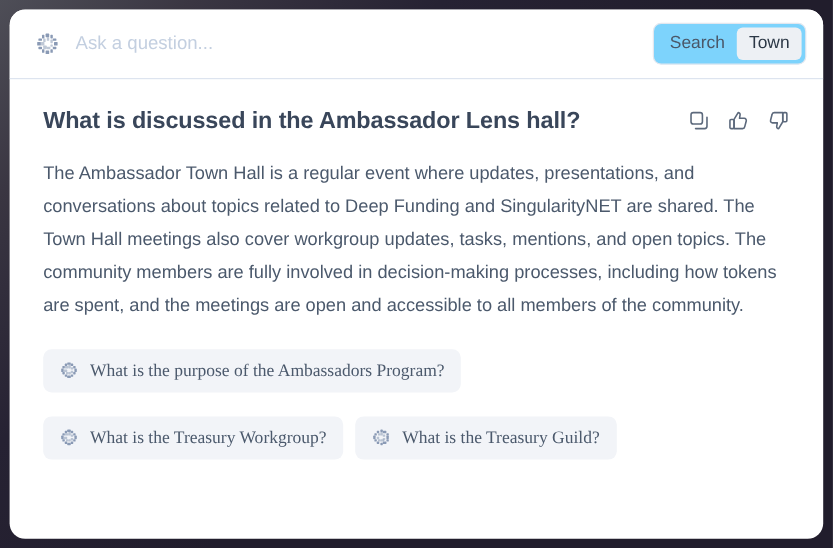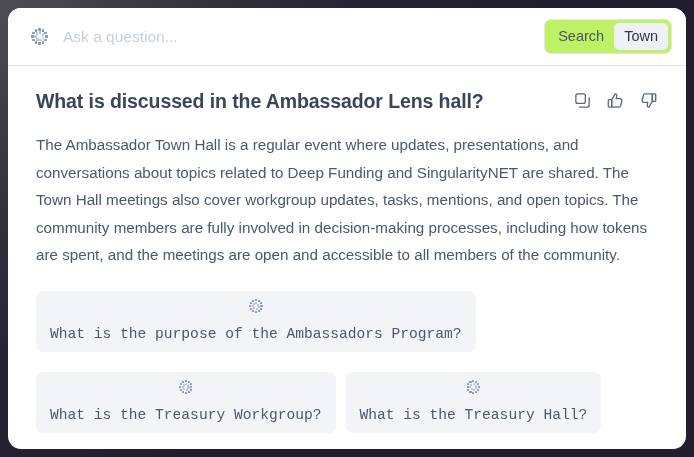--- a/index.html
+++ b/index.html
@@ -76,21 +76,21 @@
     background: transparent;
   }
   #search-input::placeholder { color: #c3cfe0; }
 
   #mode-toggle {
     display: flex;
     align-items: center;
     border: 1px solid #e2e7ef;
     border-radius: 7px;
     padding: 3px;
-    background: #bef264;
+    background: #7dd3fc;
     flex: 0 0 auto;
   }
   .mode-btn {
     font-family: "Liberation Sans", sans-serif;
     font-size: 14.5px;
     color: #4a5768;
     background: transparent;
     border: none;
     border-radius: 5px;
     padding: 4px 10px;
@@ -158,26 +158,25 @@
     gap: 10px;
   }
   .chip {
     display: inline-flex;
     align-items: center;
     gap: 10px;
     background: #f2f4f8;
     border: none;
     border-radius: 7px;
     padding: 8px 14px;
-    font-family: Liberation Mono, monospace;
+    font-family: Liberation Serif, serif;
     font-size: 14.6px;
     color: #4b596c;
     cursor: pointer;
     line-height: 20px;
-    flex-direction: column;
   }
 
   
   #answer-footer {
     flex: 0 0 45px;
     height: 45px;
     border-top: 1px solid #e8ebef;
     display: flex;
     align-items: center;
     padding: 0 28px;
@@ -326,19 +325,19 @@
             <span style="left: 9.3px; top: 1.51366px; opacity: 1;"></span>
             <span style="left: 11.3863px; top: 3.6px; opacity: 1;"></span>
             <span style="left: 9.21318px; top: 7.61825px; opacity: 0.55;"></span>
             <span style="left: 7.25944px; top: 9.33874px; opacity: 0.55;"></span>
             <span style="left: 4.69617px; top: 8.88394px; opacity: 0.55;"></span>
             <span style="left: 3.45357px; top: 6.59634px; opacity: 0.55;"></span>
             <span style="left: 4.46734px; top: 4.19854px; opacity: 0.55;"></span>
             <span style="left: 6.9741px; top: 3.49613px; opacity: 0.55;"></span>
             <span style="left: 9.08619px; top: 5.01805px; opacity: 0.55;"></span>
           </span>
-        <span>What is the Treasury Hall?</span>
+        <span>What is the Treasury Guild?</span>
       </button>
     </div>
   </div>
 
 
 </div>
 
 </body></html>

